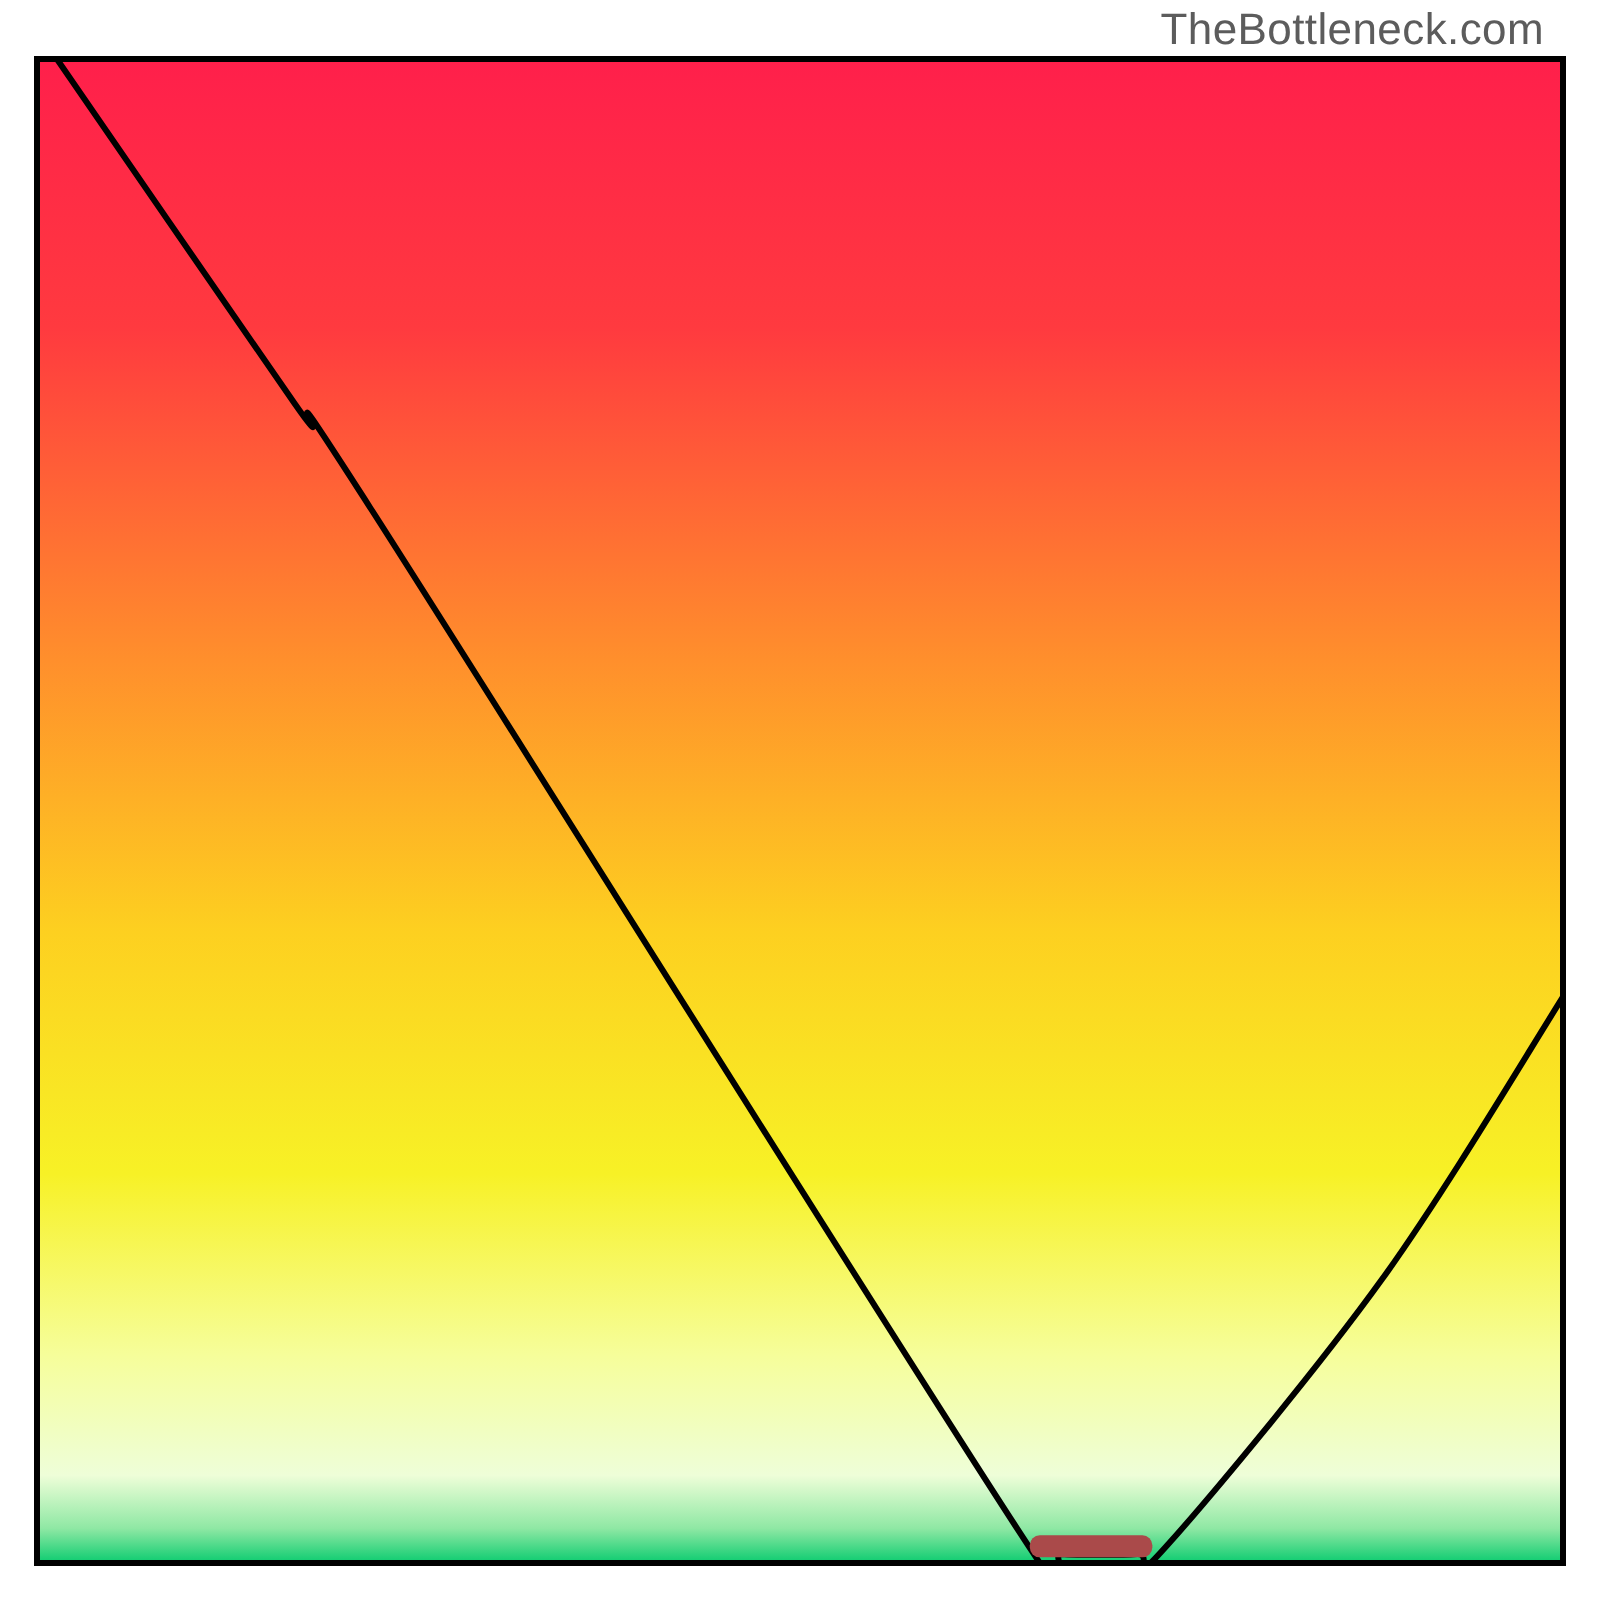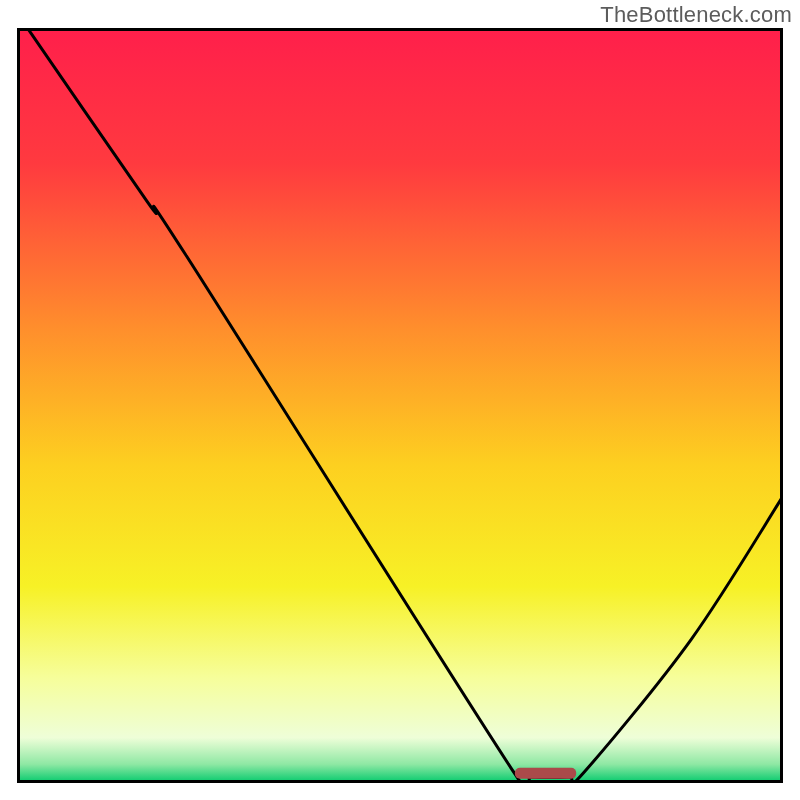--- a/index.html
+++ b/index.html
@@ -12,21 +12,21 @@
     font-family: Arial, Helvetica, sans-serif;
   }
   .container {
     position: relative;
     width: 800px;
     height: 800px;
   }
   .watermark {
     position: absolute;
     top: 2px;
-    right: 8px;
+    right: 28px;
     color: #5c5c5c;
     font-size: 22px;
     font-weight: 500;
     letter-spacing: 0.2px;
     z-index: 5;
   }
   .plot {
     position: absolute;
     left: 17px;
     top: 28px;

